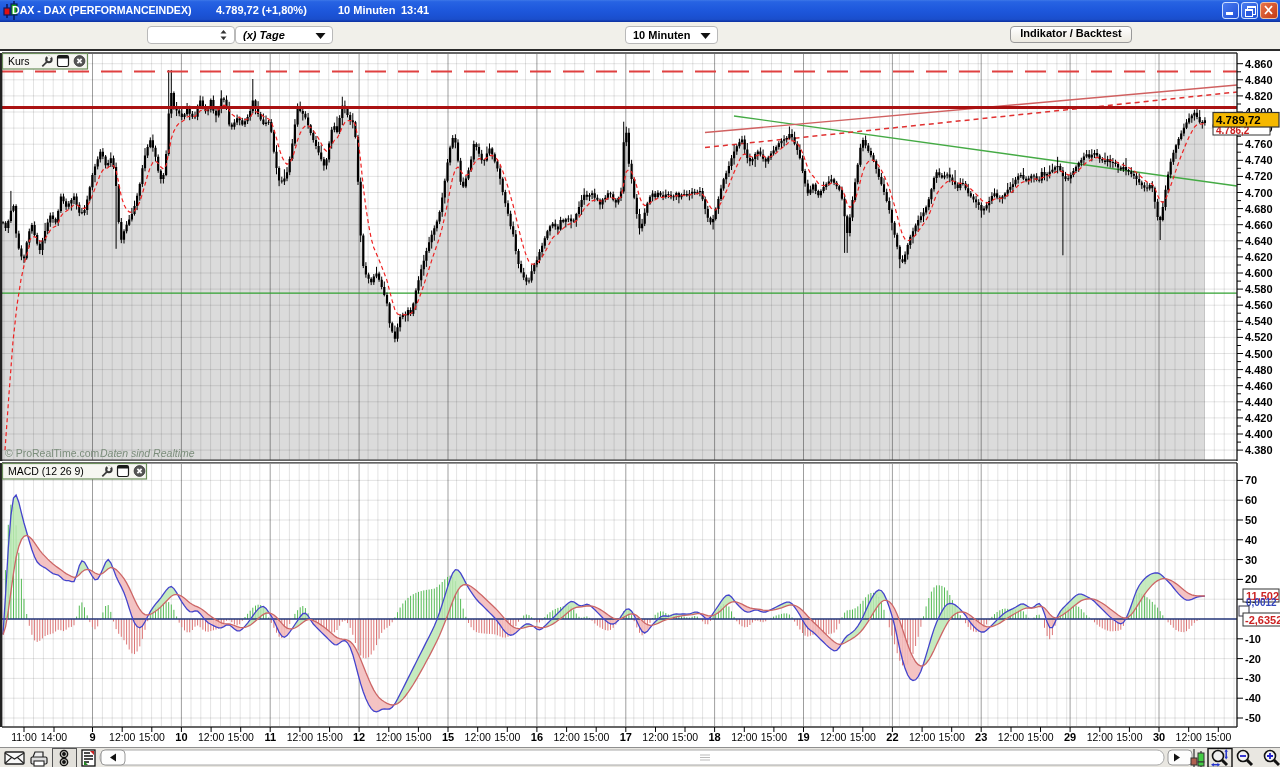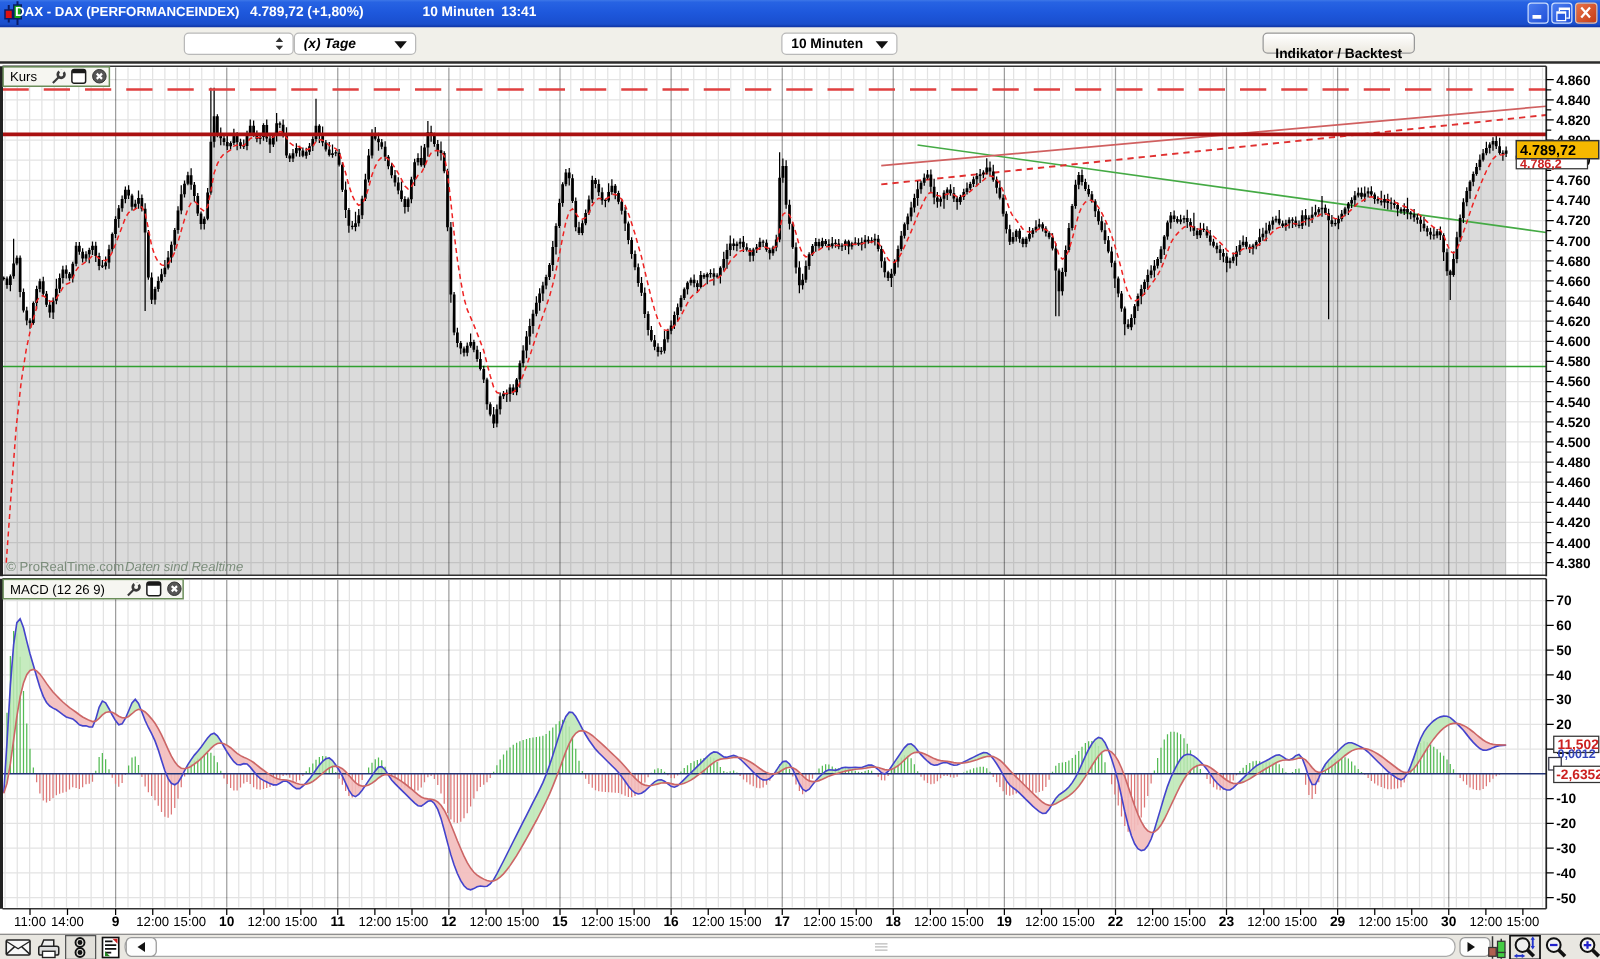--- a/index.html
+++ b/index.html
@@ -16,21 +16,21 @@
 #statusbar{position:absolute;left:0;top:747px;width:1280px;height:20px;background:#e9e7e1;border-top:1px solid #8f8f8f;}
 </style></head>
 <body>
 <div id="titlebar">
  <svg width="20" height="22" style="position:absolute;left:2px;top:0">
    <path d="M5 4 V18 M12 1 V20" stroke="#0a1c66" stroke-width="1.6"></path>
    <rect x="2" y="8" width="6" height="7" fill="#e01010" stroke="#0a1c66" stroke-width="1.2"></rect>
    <rect x="9" y="4" width="6" height="11" fill="#18a818" stroke="#0a1c66" stroke-width="1.2"></rect>
  </svg>
  <div class="txt" style="left:12px;font-size:10.6px">DAX - DAX (PERFORMANCEINDEX)</div>
- <div class="txt" style="left:200px">4.789,72 (+1,80%)</div>
+ <div class="txt" style="left:216px">4.789,72 (+1,80%)</div>
  <div class="txt" style="left:338px">10 Minuten</div>
  <div class="txt" style="left:401px">13:41</div>
  <div style="position:absolute;right:41px;top:2px;width:17px;height:17px;border-radius:3px;border:1px solid #cfe0ff;background:linear-gradient(135deg,#4a7cf0,#2050d8);box-sizing:border-box;">
    <div style="position:absolute;left:3px;bottom:3px;width:7px;height:3px;background:#fff;"></div>
     </div>
  <div style="position:absolute;right:22px;top:2px;width:17px;height:17px;border-radius:3px;border:1px solid #cfe0ff;background:linear-gradient(135deg,#4a7cf0,#2050d8);box-sizing:border-box;">
    <div style="position:absolute;left:5px;top:3px;width:7px;height:6px;border:1px solid #fff;border-top-width:2px;"></div>
    <div style="position:absolute;left:3px;top:6px;width:6px;height:5px;border:1px solid #fff;border-top-width:2px;background:#2a5ade;"></div>
     </div>
  <div style="position:absolute;right:2px;top:2px;width:18px;height:17px;border-radius:3px;border:1px solid #f0c0a0;background:linear-gradient(135deg,#e8734a,#c43c16);box-sizing:border-box;">
@@ -50,21 +50,21 @@
    <svg width="11" height="8" style="position:absolute;right:6px;top:5px">
         <path d="M0.5 1 L10.5 1 L5.5 7 Z" fill="#111"></path>
       </svg>
     </div>
  <div class="tbbox" style="left:625px;width:91px;">
       <span style="position:absolute;left:7px;top:2px;">10 Minuten</span>
    <svg width="11" height="8" style="position:absolute;right:6px;top:5px">
         <path d="M0.5 1 L10.5 1 L5.5 7 Z" fill="#111"></path>
       </svg>
     </div>
- <div class="tbbox" style="left:1010px;width:122px;height:17px;background:linear-gradient(#fff,#ece9e0);text-align:center;padding-top:10px;box-sizing:border-box;border-color:#999;">Indikator / Backtest</div>
+ <div class="tbbox" style="left:1010px;width:122px;height:17px;background:linear-gradient(#fff,#ece9e0);text-align:center;padding-top:0;box-sizing:border-box;border-color:#999;">Indikator / Backtest</div>
 </div>
 
 <svg width="1280" height="696" viewBox="0 51 1280 696" style="position:absolute;left:0;top:51px">
 <rect x="0" y="51" width="1280" height="696" fill="#fff"></rect>
 
 <rect x="2.0" y="53.0" width="1235.0" height="408.0" fill="#fff"></rect>
 <path d="M3.0 460L3.0 223.2L5.6 228.0L8.3 221.0L10.9 210.7L13.5 206.1L16.1 233.6L18.8 248.4L21.4 256.4L24.0 258.3L26.7 242.4L29.3 231.2L31.9 224.9L34.6 235.0L37.2 243.7L39.8 250.0L42.5 240.6L45.1 230.9L47.7 222.4L50.3 215.5L53.0 219.0L55.6 222.6L58.2 210.9L60.9 196.5L63.5 201.3L66.1 206.8L68.8 203.4L71.4 200.0L74.0 196.6L76.6 204.7L79.3 212.8L81.9 213.3L84.5 209.9L87.2 199.4L89.8 187.2L92.4 175.1L95.0 166.6L97.7 159.2L100.3 151.8L102.9 156.4L105.6 165.3L108.2 162.9L110.8 158.3L113.5 166.9L116.1 185.9L118.7 222.0L121.3 239.7L124.0 231.2L126.6 224.7L129.2 219.4L131.9 214.1L134.5 206.0L137.1 195.8L139.8 183.9L142.4 168.3L145.0 155.4L147.6 146.9L150.3 140.2L152.9 147.8L155.5 156.7L158.2 170.7L160.8 179.1L163.4 174.9L166.1 153.9L168.7 113.4L171.3 92.9L173.9 107.7L176.6 110.6L179.2 113.6L181.8 116.9L184.5 114.3L187.1 107.4L189.7 113.8L192.4 116.8L195.0 117.3L197.6 106.4L200.2 100.5L202.9 106.9L205.5 111.2L208.1 109.5L210.8 100.0L213.4 110.7L216.0 115.5L218.7 108.1L221.3 98.6L223.9 99.8L226.5 107.5L229.2 124.4L231.8 126.8L234.4 122.6L237.1 118.3L239.7 120.3L242.3 124.5L245.0 121.3L247.6 116.9L250.2 111.1L252.8 100.5L255.5 107.2L258.1 113.9L260.7 119.6L263.4 123.9L266.0 122.5L268.6 122.8L271.3 131.7L273.9 151.8L276.5 167.9L279.1 180.5L281.8 181.5L284.4 178.6L287.0 172.2L289.7 158.9L292.3 143.5L294.9 124.4L297.6 107.8L300.2 111.0L302.8 113.8L305.4 117.4L308.1 125.3L310.7 132.9L313.3 140.1L316.0 145.9L318.6 152.4L321.2 159.2L323.9 165.6L326.5 159.4L329.1 143.6L331.7 129.8L334.4 126.3L337.0 132.1L339.6 118.0L342.3 105.7L344.9 108.5L347.5 115.1L350.2 120.2L352.8 122.3L355.4 137.0L358.0 181.8L360.7 235.6L363.3 265.9L365.9 274.4L368.6 278.7L371.2 282.2L373.8 276.6L376.5 273.6L379.1 279.7L381.7 287.1L384.3 295.1L387.0 303.5L389.6 323.3L392.2 331.6L394.9 338.7L397.5 327.3L400.1 316.9L402.8 314.7L405.4 315.5L408.0 310.0L410.6 313.7L413.3 303.6L415.9 290.5L418.5 280.3L421.2 269.2L423.8 260.8L426.4 251.0L429.1 242.2L431.7 234.7L434.3 228.3L436.9 221.6L439.6 211.9L442.2 197.6L444.8 180.7L447.5 162.4L450.1 147.4L452.7 137.9L455.4 142.6L458.0 160.8L460.6 181.8L463.2 186.4L465.9 178.6L468.5 170.3L471.1 159.5L473.8 143.9L476.4 147.1L479.0 153.7L481.7 160.3L484.3 160.8L486.9 153.6L489.5 148.6L492.2 154.3L494.8 161.4L497.4 168.5L500.1 178.8L502.7 192.0L505.3 203.2L508.0 213.8L510.6 226.3L513.2 234.2L515.8 251.1L518.5 264.0L521.1 272.2L523.7 277.4L526.4 281.6L529.0 280.5L531.6 271.3L534.3 264.5L536.9 260.3L539.5 252.0L542.1 245.8L544.8 238.3L547.4 231.3L550.0 226.2L552.7 223.8L555.3 226.6L557.9 229.5L560.6 219.9L563.2 221.8L565.8 219.2L568.4 219.4L571.1 221.3L573.7 221.4L576.3 214.1L579.0 207.1L581.6 200.0L584.2 194.8L586.9 196.8L589.5 194.9L592.1 193.3L594.7 197.7L597.4 199.7L600.0 204.6L602.6 199.6L605.3 197.7L607.9 193.3L610.5 194.2L613.2 199.8L615.8 202.5L618.4 198.0L621.0 191.6L623.7 142.2L626.3 132.8L628.9 163.7L631.6 178.9L634.2 197.8L636.8 214.0L639.5 228.2L642.1 223.8L644.7 212.8L647.3 203.4L650.0 196.8L652.6 193.5L655.2 196.9L657.9 192.7L660.5 195.2L663.1 196.9L665.8 194.5L668.4 195.1L671.0 197.3L673.6 196.3L676.3 193.0L678.9 197.2L681.5 194.6L684.2 194.9L686.8 195.6L689.4 193.8L692.1 191.7L694.7 193.1L697.3 193.2L699.9 190.9L702.6 199.2L705.2 208.9L707.8 217.7L710.5 222.3L713.1 219.0L715.7 209.1L718.4 199.1L721.0 188.5L723.6 179.3L726.2 173.2L728.9 166.0L731.5 158.3L734.1 151.4L736.8 146.2L739.4 142.2L742.0 139.5L744.7 149.4L747.3 158.0L749.9 161.3L752.5 159.0L755.2 154.1L757.8 151.5L760.4 154.6L763.1 158.8L765.7 161.6L768.3 157.5L771.0 153.6L773.6 150.5L776.2 147.1L778.8 143.3L781.5 140.7L784.1 139.3L786.7 137.9L789.4 133.9L792.0 137.2L794.6 143.7L797.3 150.1L799.9 158.2L802.5 170.9L805.1 183.4L807.8 193.3L810.4 189.6L813.0 184.6L815.7 190.9L818.3 195.2L820.9 191.0L823.6 187.1L826.2 184.2L828.8 181.4L831.4 179.3L834.1 182.7L836.7 186.3L839.3 189.8L842.0 198.7L844.6 216.3L847.2 233.0L849.9 217.5L852.5 199.9L855.1 182.3L857.7 164.7L860.4 147.8L863.0 139.9L865.6 145.6L868.3 151.1L870.9 155.3L873.5 160.9L876.2 168.9L878.8 176.9L881.4 184.2L884.0 192.1L886.7 201.1L889.3 210.1L891.9 222.8L894.6 234.8L897.2 246.8L899.8 259.3L902.5 261.8L905.1 254.4L907.7 244.9L910.3 236.8L913.0 231.2L915.6 225.5L918.2 219.9L920.9 216.3L923.5 212.6L926.1 207.2L928.8 199.3L931.4 189.2L934.0 178.0L936.6 172.3L939.3 175.2L941.9 177.4L944.5 175.5L947.2 174.4L949.8 177.5L952.4 181.0L955.1 184.5L957.7 188.1L960.3 183.5L962.9 184.0L965.6 188.3L968.2 193.3L970.8 196.6L973.5 199.4L976.1 202.3L978.7 205.1L981.4 210.4L984.0 208.6L986.6 205.3L989.2 201.1L991.9 195.9L994.5 193.3L997.1 197.4L999.8 198.8L1002.4 196.4L1005.0 193.5L1007.7 189.8L1010.3 187.0L1012.9 184.3L1015.5 179.7L1018.2 176.3L1020.8 174.9L1023.4 178.7L1026.1 180.7L1028.7 178.5L1031.3 175.7L1034.0 176.5L1036.6 179.9L1039.2 180.7L1041.8 172.1L1044.5 175.6L1047.1 174.1L1049.7 171.8L1052.4 169.7L1055.0 167.3L1057.6 166.1L1060.3 170.5L1062.9 176.2L1065.5 179.1L1068.2 179.3L1070.8 175.1L1073.4 170.9L1076.0 166.7L1078.7 162.8L1081.3 159.9L1083.9 156.4L1086.6 154.2L1089.2 157.4L1091.8 154.8L1094.5 153.0L1097.1 155.6L1099.7 159.1L1102.3 160.5L1105.0 161.9L1107.6 159.1L1110.2 162.3L1112.9 162.9L1115.5 163.9L1118.1 167.4L1120.8 169.2L1123.4 167.1L1126.0 170.0L1128.6 171.4L1131.3 174.0L1133.9 175.8L1136.5 178.9L1139.2 182.5L1141.8 185.3L1144.4 187.8L1147.1 188.6L1149.7 184.9L1152.3 188.2L1154.9 201.8L1157.6 217.0L1160.2 219.9L1162.8 207.1L1165.5 189.8L1168.1 174.4L1170.7 161.7L1173.4 152.7L1176.0 145.3L1178.6 139.1L1181.2 133.5L1183.9 127.8L1186.5 122.5L1189.1 118.3L1191.8 115.5L1194.4 112.7L1197.0 116.9L1199.7 122.3L1202.3 123.1L1204.9 120.3L1204.9 460Z" fill="#dbdbdb"></path>
 <path d="M4.0 54.0V460.0M13.8 54.0V460.0M23.7 54.0V460.0M33.5 54.0V460.0M43.4 54.0V460.0M53.2 54.0V460.0M63.0 54.0V460.0M72.9 54.0V460.0M82.7 54.0V460.0M102.4 54.0V460.0M112.2 54.0V460.0M122.1 54.0V460.0M131.9 54.0V460.0M141.8 54.0V460.0M151.6 54.0V460.0M161.4 54.0V460.0M171.3 54.0V460.0M191.0 54.0V460.0M200.8 54.0V460.0M210.6 54.0V460.0M220.5 54.0V460.0M230.3 54.0V460.0M240.2 54.0V460.0M250.0 54.0V460.0M259.8 54.0V460.0M279.5 54.0V460.0M289.4 54.0V460.0M299.2 54.0V460.0M309.0 54.0V460.0M318.9 54.0V460.0M328.7 54.0V460.0M338.6 54.0V460.0M348.4 54.0V460.0M368.1 54.0V460.0M377.9 54.0V460.0M387.8 54.0V460.0M397.6 54.0V460.0M407.4 54.0V460.0M417.3 54.0V460.0M427.1 54.0V460.0M437.0 54.0V460.0M456.6 54.0V460.0M466.5 54.0V460.0M476.3 54.0V460.0M486.2 54.0V460.0M496.0 54.0V460.0M505.8 54.0V460.0M515.7 54.0V460.0M525.5 54.0V460.0M545.2 54.0V460.0M555.0 54.0V460.0M564.9 54.0V460.0M574.7 54.0V460.0M584.6 54.0V460.0M594.4 54.0V460.0M604.2 54.0V460.0M614.1 54.0V460.0M633.8 54.0V460.0M643.6 54.0V460.0M653.4 54.0V460.0M663.3 54.0V460.0M673.1 54.0V460.0M683.0 54.0V460.0M692.8 54.0V460.0M702.6 54.0V460.0M722.3 54.0V460.0M732.2 54.0V460.0M742.0 54.0V460.0M751.8 54.0V460.0M761.7 54.0V460.0M771.5 54.0V460.0M781.4 54.0V460.0M791.2 54.0V460.0M810.9 54.0V460.0M820.7 54.0V460.0M830.6 54.0V460.0M840.4 54.0V460.0M850.2 54.0V460.0M860.1 54.0V460.0M869.9 54.0V460.0M879.8 54.0V460.0M889.6 54.0V460.0M899.4 54.0V460.0M909.3 54.0V460.0M919.1 54.0V460.0M929.0 54.0V460.0M938.8 54.0V460.0M948.6 54.0V460.0M958.5 54.0V460.0M968.3 54.0V460.0M978.2 54.0V460.0M988.0 54.0V460.0M997.8 54.0V460.0M1007.7 54.0V460.0M1017.5 54.0V460.0M1027.4 54.0V460.0M1037.2 54.0V460.0M1047.0 54.0V460.0M1056.9 54.0V460.0M1066.7 54.0V460.0M1076.6 54.0V460.0M1086.4 54.0V460.0M1096.2 54.0V460.0M1106.1 54.0V460.0M1115.9 54.0V460.0M1125.8 54.0V460.0M1135.6 54.0V460.0M1145.4 54.0V460.0M1155.3 54.0V460.0M1165.1 54.0V460.0M1175.0 54.0V460.0M1184.8 54.0V460.0M1194.6 54.0V460.0M1204.5 54.0V460.0M1214.3 54.0V460.0M1224.2 54.0V460.0M1234.0 54.0V460.0M2.0 63.7H1237.0M2.0 79.8H1237.0M2.0 95.9H1237.0M2.0 112.0H1237.0M2.0 128.1H1237.0M2.0 144.2H1237.0M2.0 160.3H1237.0M2.0 176.4H1237.0M2.0 192.5H1237.0M2.0 208.6H1237.0M2.0 224.7H1237.0M2.0 240.8H1237.0M2.0 256.9H1237.0M2.0 273.0H1237.0M2.0 289.1H1237.0M2.0 305.2H1237.0M2.0 321.3H1237.0M2.0 337.4H1237.0M2.0 353.5H1237.0M2.0 369.6H1237.0M2.0 385.7H1237.0M2.0 401.8H1237.0M2.0 417.9H1237.0M2.0 434.0H1237.0M2.0 450.1H1237.0" stroke="#000" stroke-opacity="0.11" stroke-width="1"></path>
 <path d="M92.5 54.0V460.0M181.4 54.0V460.0M270.2 54.0V460.0M359.1 54.0V460.0M448.0 54.0V460.0M536.9 54.0V460.0M625.8 54.0V460.0M714.6 54.0V460.0M803.5 54.0V460.0M892.4 54.0V460.0M981.2 54.0V460.0M1070.1 54.0V460.0M1159.0 54.0V460.0" stroke="#000" stroke-opacity="0.38" stroke-width="1"></path>
 <path d="M2.0 293.2H1237.0" stroke="#2fa02f" stroke-width="1.2"></path>

